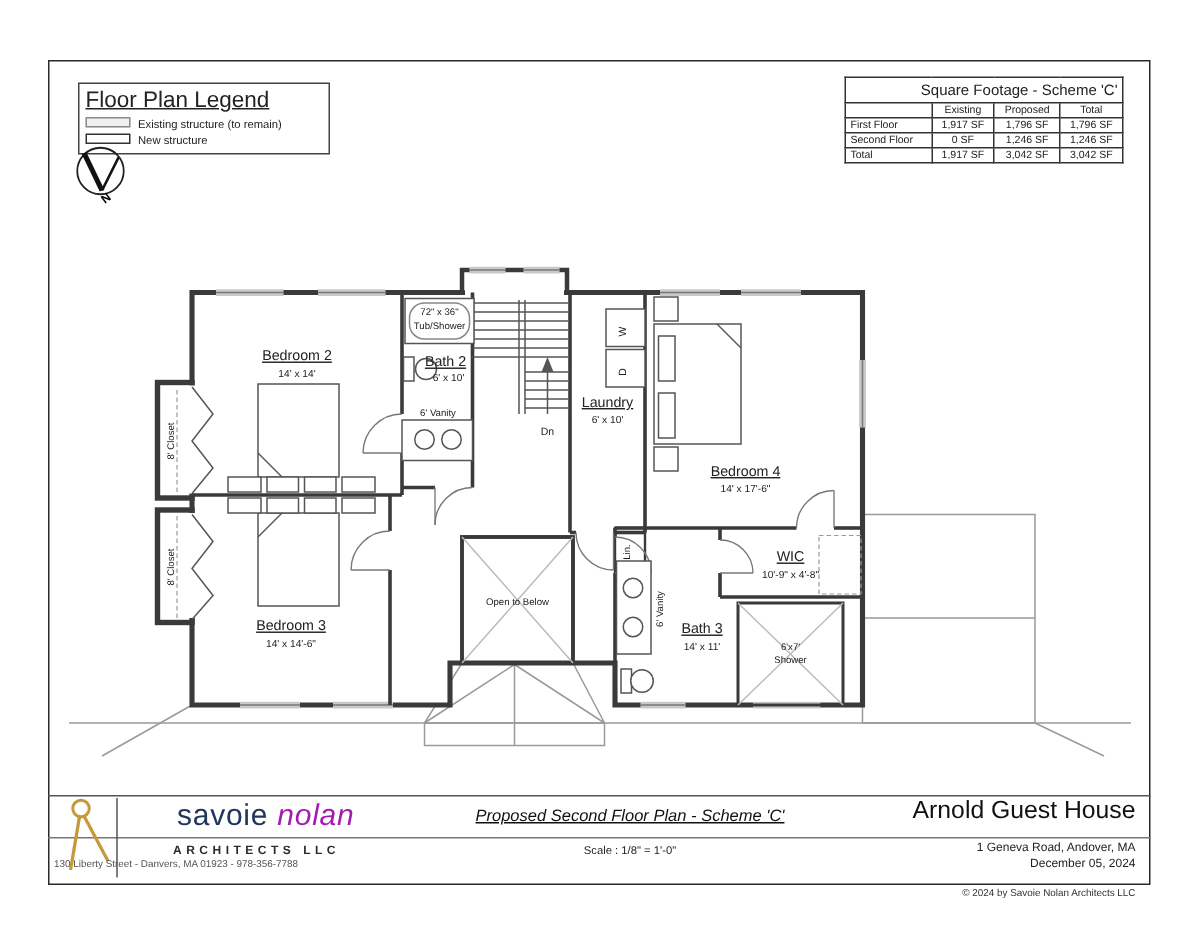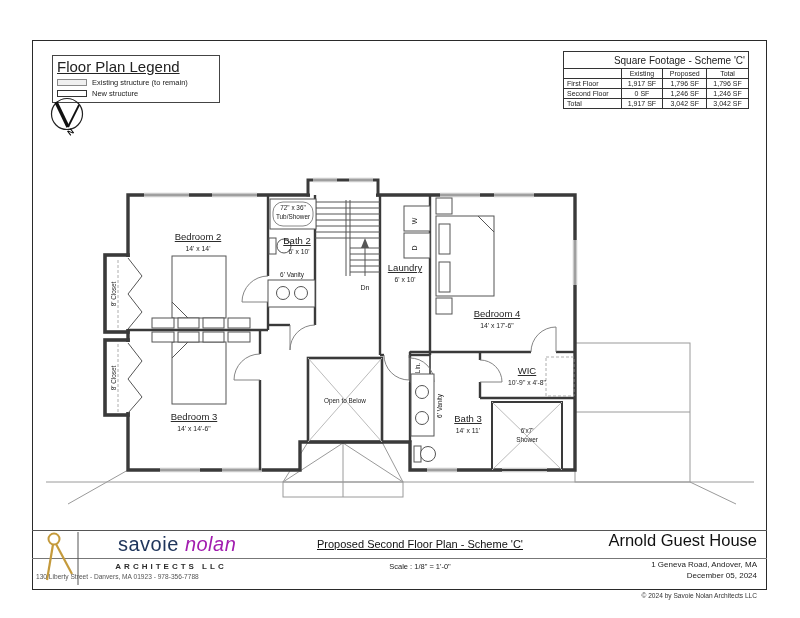--- a/index.html
+++ b/index.html
@@ -4,21 +4,21 @@
 <style>
   html,body{margin:0;padding:0;background:#ffffff;}
   .page{position:relative;width:800px;height:618px;background:#ffffff;overflow:hidden;
         font-family:"Liberation Sans",sans-serif;color:#222;}
   .sheet-border{position:absolute;left:32px;top:40px;width:735px;height:550px;
         border:1.5px solid #2a2a2a;box-sizing:border-box;}
   
   .legend{position:absolute;left:52px;top:55px;width:168px;border:1px solid #444;
         background:#fff;padding:2px 4px 4px 4px;box-sizing:border-box;}
   .legend-title{font-size:15px;text-decoration:underline;margin-bottom:3px;}
-  .legend-item{display:flex;align-items:center;gap:5px;margin-top:2px;}
+  .legend-item{display:flex;align-items:flex-start;gap:5px;margin-top:2px;}
   .legend-item span.lab{font-size:7.5px;color:#222;}
   .sw{width:30px;height:7px;box-sizing:border-box;flex:0 0 auto;}
   .sw1{border:1px solid #8a8a8a;background:#f0f0f0;}
   .sw2{border:1.4px solid #333;background:#ffffff;}
   
   .north{position:absolute;left:48px;top:96px;width:40px;height:44px;}
   
   .sqft{position:absolute;left:563px;top:51px;width:186px;border-collapse:collapse;
         background:#fff;}
   .sqft td,.sqft th{border:1px solid #333;font-weight:normal;padding:1px 3px;}
@@ -38,21 +38,21 @@
   .tb-line-mid{position:absolute;left:32px;top:558px;width:735px;border-top:1px solid #777;}
   .logo-compass{position:absolute;left:42px;top:530px;}
   .firm-name{position:absolute;left:84px;top:533px;font-size:20px;letter-spacing:0.5px;}
   .firm-name .n1{color:#20365c;margin-left:34px;}
   .firm-name .n2{color:#a21caf;font-style:italic;}
   .firm-sub{position:absolute;left:96px;top:561.5px;width:150px;text-align:center;
         font-size:8px;font-weight:bold;letter-spacing:3px;color:#2c2c2c;}
   .firm-addr{position:absolute;left:36px;top:573px;font-size:6.6px;color:#555;}
   .sheet-title{position:absolute;left:280px;top:538px;width:280px;text-align:center;
         font-size:11px;color:#111;}
-  .sheet-title span{text-decoration:underline;}
+  .sheet-title span{text-decoration:underline;font-style:italic;}
   .sheet-scale{position:absolute;left:280px;top:562px;width:280px;text-align:center;
         font-size:7.5px;color:#222;}
   .proj-name{position:absolute;left:580px;top:531px;width:177px;text-align:right;
         font-size:16.5px;color:#111;}
   .proj-addr{position:absolute;left:580px;top:560px;width:177px;text-align:right;
         font-size:8px;color:#222;}
   .proj-date{position:absolute;left:580px;top:571px;width:177px;text-align:right;
         font-size:8px;color:#222;}
   .copyright{position:absolute;left:580px;top:592px;width:177px;text-align:right;
         font-size:6.6px;color:#333;}

